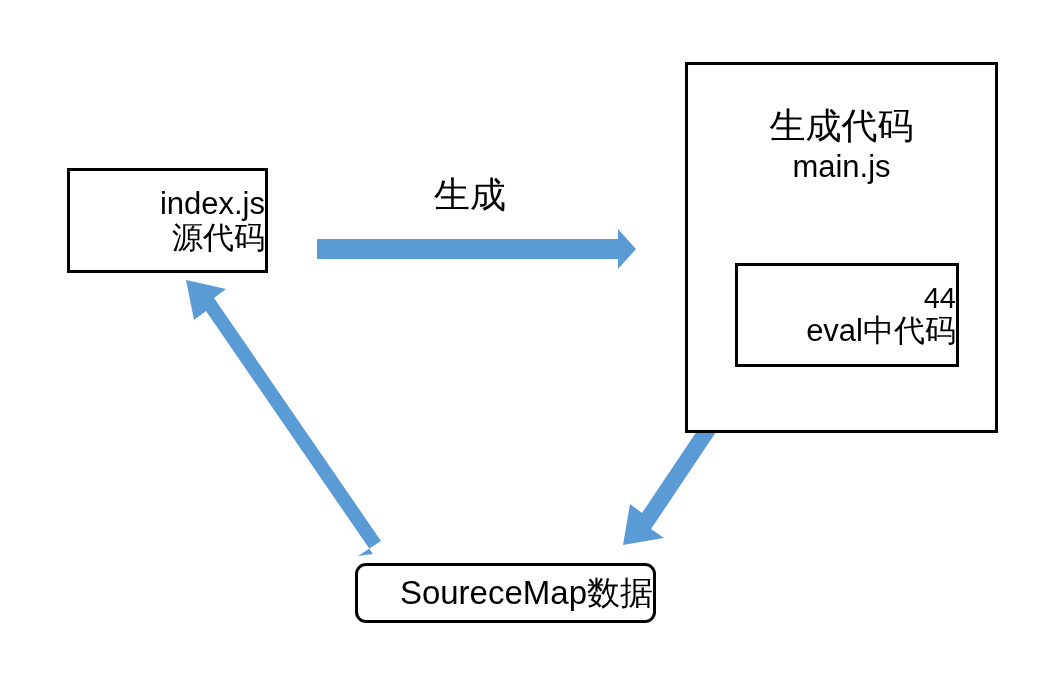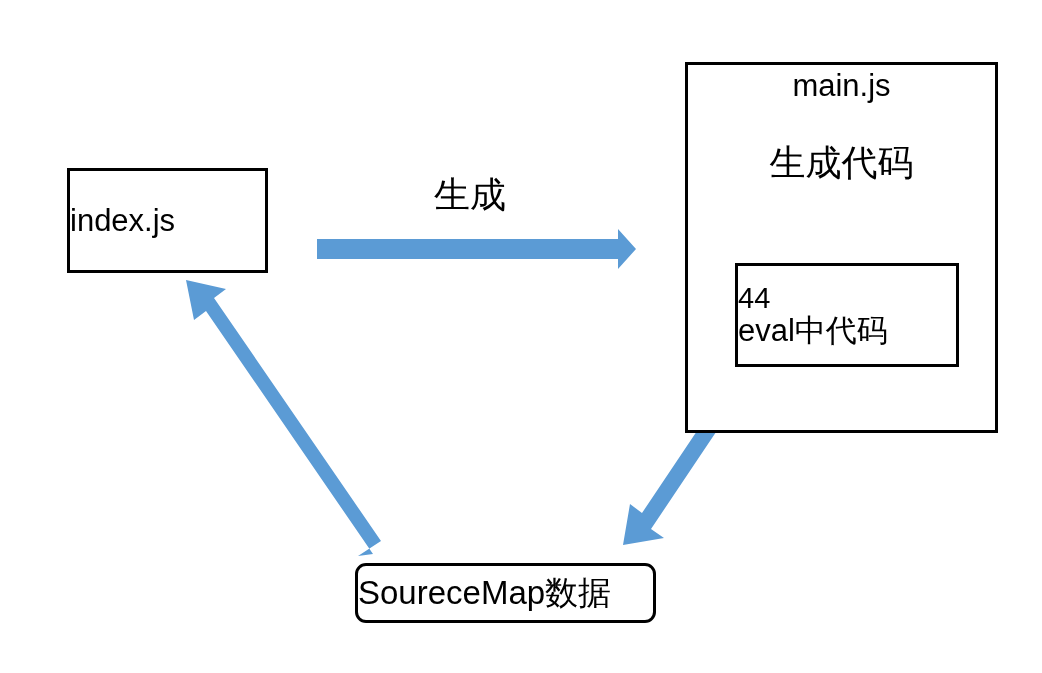--- a/index.html
+++ b/index.html
@@ -17,21 +17,21 @@
     background: #ffffff;
     overflow: hidden;
   }
   .box {
     position: absolute;
     border: 3px solid #000000;
     background: #ffffff;
     box-sizing: border-box;
     display: flex;
     flex-direction: column;
-    align-items: flex-start;
+    align-items: flex-end;
     justify-content: center;
     color: #000000;
     line-height: 1.08;
   }
   
   #box-source {
     left: 67px;
     top: 168px;
     width: 201px;
     height: 105px;
@@ -112,25 +112,26 @@
 
     <polygon fill="#5B9BD5" points="317,239 618,239 618,229 636,249 618,269 618,259 317,259"></polygon>
 
     <polygon fill="#5B9BD5" points="744,341 767,356 651,529 664,538 623,545 630,504 642,513 758,340"></polygon>
 
     <polygon fill="#5B9BD5" points="358,556 381,541 214,298 226,289 186,280 194,320 206,311 373,554"></polygon>
   </svg>
 
   <div class="box" id="box-source">
     <div class="line1">index.js</div>
+    <div class="line2">源代码</div>
   </div>
 
   <div class="box" id="box-generated">
+    <div id="box-generated-title">生成代码</div>
     <div id="box-generated-file">main.js</div>
-    <div id="box-generated-title">生成代码</div>
   </div>
 
   <div class="box" id="box-eval">
     <div class="line1">44</div>
     <div class="line2">eval中代码</div>
   </div>
 
   <div class="box" id="box-sourcemap">
     <div class="line1">SoureceMap数据</div>
   </div>

